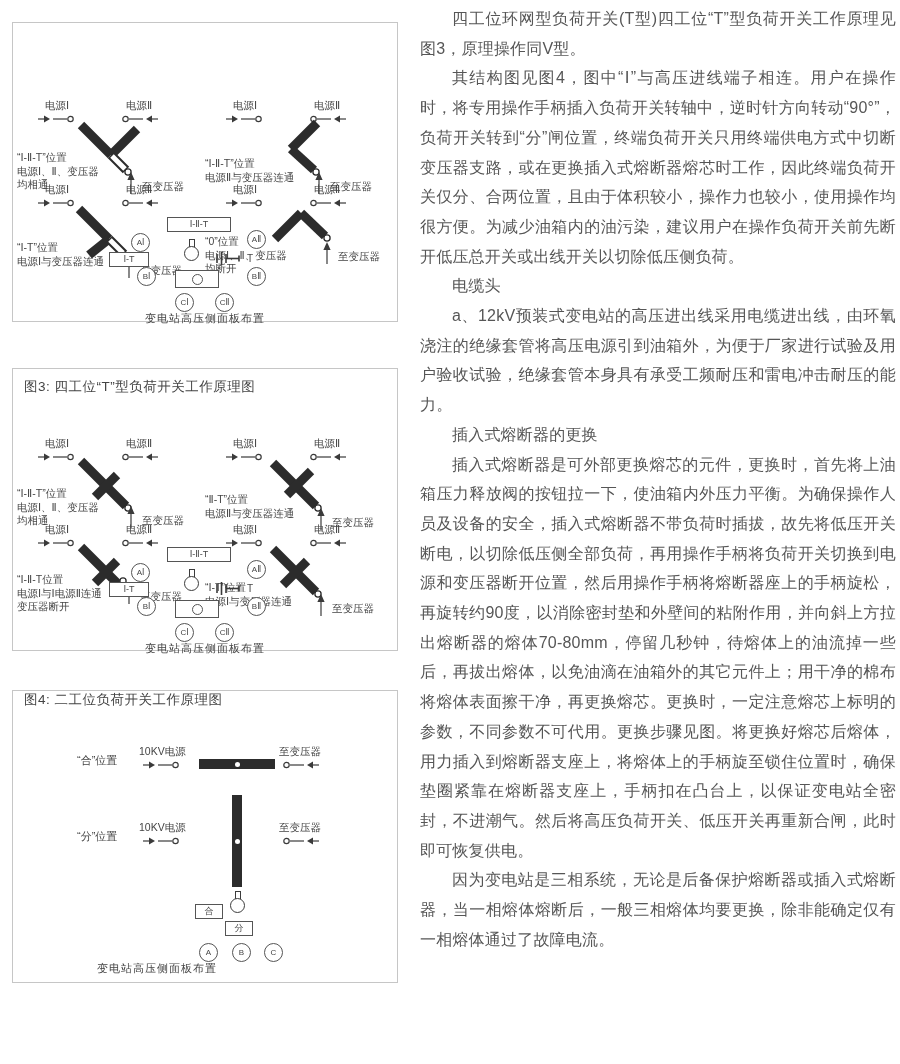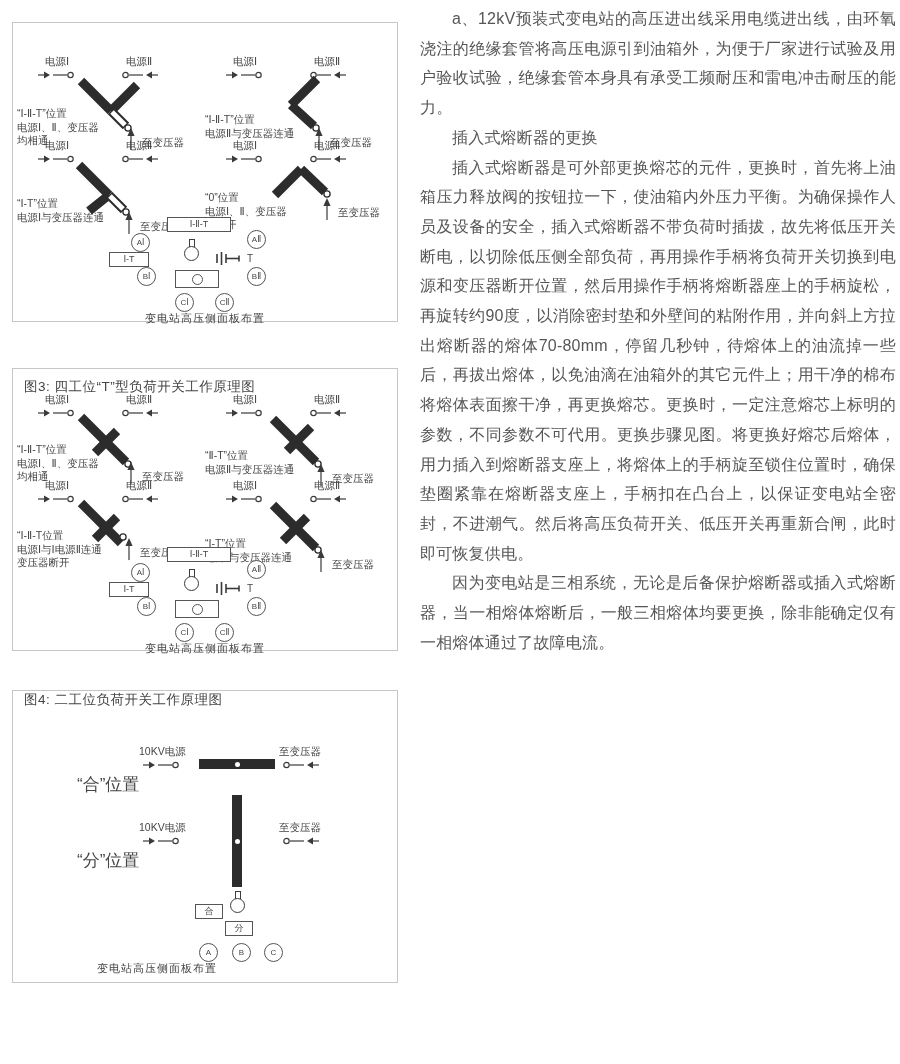--- a/index.html
+++ b/index.html
@@ -7,21 +7,21 @@
           font-family:"Liberation Sans","DejaVu Sans",sans-serif; }
 
   
   .figbox { position:absolute; left:12px; width:384px; border:1px solid #c6c6c6; background:#fff; }
   #fig2 { top:22px;  height:298px; }
   #fig3 { top:368px; height:281px; }
   #fig4 { top:690px; height:291px; }
   .fig-title { position:absolute; left:11px; top:9px; font-size:13.5px; color:#444; letter-spacing:.5px; white-space:nowrap; }
 
   
-  .cell { position:absolute; width:190px; height:100px; }
+  .cell { position:absolute; width:190px; height:100px;margin-top:44px; }
   .term { position:absolute; top:0; text-align:center; }
   .tlabel { font-size:10.5px; color:#454545; white-space:nowrap; display:block; }
   .tg { display:block; margin:1px auto 0; }
   .sw { position:absolute; }
   .sb  { stroke:#2c2c2c; stroke-width:9; }
   .swb { stroke:#fff;    stroke-width:5; }
   .sc  { fill:#fff; stroke:#2c2c2c; stroke-width:1.3; }
   .ln  { stroke:#3a3a3a; stroke-width:1.2; }
   .ln2 { stroke:#3a3a3a; stroke-width:1.6; }
   .fl  { fill:#3a3a3a; }
@@ -38,21 +38,21 @@
   .keyhole { position:absolute; width:20px; height:26px; }
   .kh-stem { position:absolute; left:6px; top:0; width:6px; height:9px; border:1.4px solid #3c3c3c; background:#fff; box-sizing:border-box; }
   .kh-ball { position:absolute; left:1px; top:7px; width:15px; height:15px; border:1.4px solid #3c3c3c; border-radius:50%; background:#fff; box-sizing:border-box; }
   .fuse { position:absolute; }
   .plabel { position:absolute; font-size:10px; color:#454545; }
   .pwin { position:absolute; width:42px; height:16px; border:1px solid #555; background:#fff; }
   .pwin-c { position:absolute; left:50%; top:50%; width:9px; height:9px; margin:-5.5px 0 0 -5.5px; border:1px solid #555; border-radius:50%; }
   .pcaption { position:absolute; left:0; right:0; top:94px; text-align:center; font-size:11px; color:#454545; letter-spacing:1px; }
 
   
-  .pos4 { position:absolute; font-size:17px; color:#454545; white-space:nowrap;margin-top:20px; }
+  .pos4 { position:absolute; font-size:11px; color:#454545; white-space:nowrap; }
   .hbar { position:absolute; width:76px; height:10px; background:#2c2c2c; }
   .vbar { position:absolute; width:10px; height:92px; background:#2c2c2c; }
   .dot  { position:absolute; left:50%; top:50%; width:5px; height:5px; margin:-2.5px 0 0 -2.5px; background:#fff; border-radius:50%; }
   .cap4 { position:absolute; font-size:11px; color:#454545; letter-spacing:1px; white-space:nowrap; }
 
   
   .article { position:absolute; left:420px; top:4px; width:476px; }
   .article p { margin:0; font-size:16px; line-height:29.7px; color:#565656;
                text-align:justify; text-indent:2em; letter-spacing:.2px; }
 </style>
@@ -461,19 +461,22 @@
         <span class="kh-ball"></span>
       </div>
     <div class="pbox" style="left:212px;top:230px;width:26px">分</div>
     <div class="pc" style="left:186px;top:252px">A</div>
     <div class="pc" style="left:219px;top:252px">B</div>
     <div class="pc" style="left:251px;top:252px">C</div>
     <div class="cap4" style="left:84px;top:270px">变电站高压侧面板布置</div>
   </div>
 
   <div class="article">
+    <p>四工位环网型负荷开关(T型)四工位“T”型负荷开关工作原理见图3，原理操作同V型。</p>
+    <p>其结构图见图4，图中“Ⅰ”与高压进线端子相连。用户在操作时，将专用操作手柄插入负荷开关转轴中，逆时针方向转动“90°”，负荷开关转到“分”闸位置，终端负荷开关只用终端供电方式中切断变压器支路，或在更换插入式熔断器熔芯时工作，因此终端负荷开关仅分、合两位置，且由于体积较小，操作力也较小，使用操作均很方便。为减少油箱内的油污染，建议用户在操作负荷开关前先断开低压总开关或出线开关以切除低压侧负荷。</p>
+    <p>电缆头</p>
     <p>a、12kV预装式变电站的高压进出线采用电缆进出线，由环氧浇注的绝缘套管将高压电源引到油箱外，为便于厂家进行试验及用户验收试验，绝缘套管本身具有承受工频耐压和雷电冲击耐压的能力。</p>
     <p>插入式熔断器的更换</p>
     <p>插入式熔断器是可外部更换熔芯的元件，更换时，首先将上油箱压力释放阀的按钮拉一下，使油箱内外压力平衡。为确保操作人员及设备的安全，插入式熔断器不带负荷时插拔，故先将低压开关断电，以切除低压侧全部负荷，再用操作手柄将负荷开关切换到电源和变压器断开位置，然后用操作手柄将熔断器座上的手柄旋松，再旋转约90度，以消除密封垫和外壁间的粘附作用，并向斜上方拉出熔断器的熔体70-80mm，停留几秒钟，待熔体上的油流掉一些后，再拔出熔体，以免油滴在油箱外的其它元件上；用干净的棉布将熔体表面擦干净，再更换熔芯。更换时，一定注意熔芯上标明的参数，不同参数不可代用。更换步骤见图。将更换好熔芯后熔体，用力插入到熔断器支座上，将熔体上的手柄旋至锁住位置时，确保垫圈紧靠在熔断器支座上，手柄扣在凸台上，以保证变电站全密封，不进潮气。然后将高压负荷开关、低压开关再重新合闸，此时即可恢复供电。</p>
     <p>因为变电站是三相系统，无论是后备保护熔断器或插入式熔断器，当一相熔体熔断后，一般三相熔体均要更换，除非能确定仅有一相熔体通过了故障电流。</p>
   </div>
 
 </div>
 
 </body></html>

